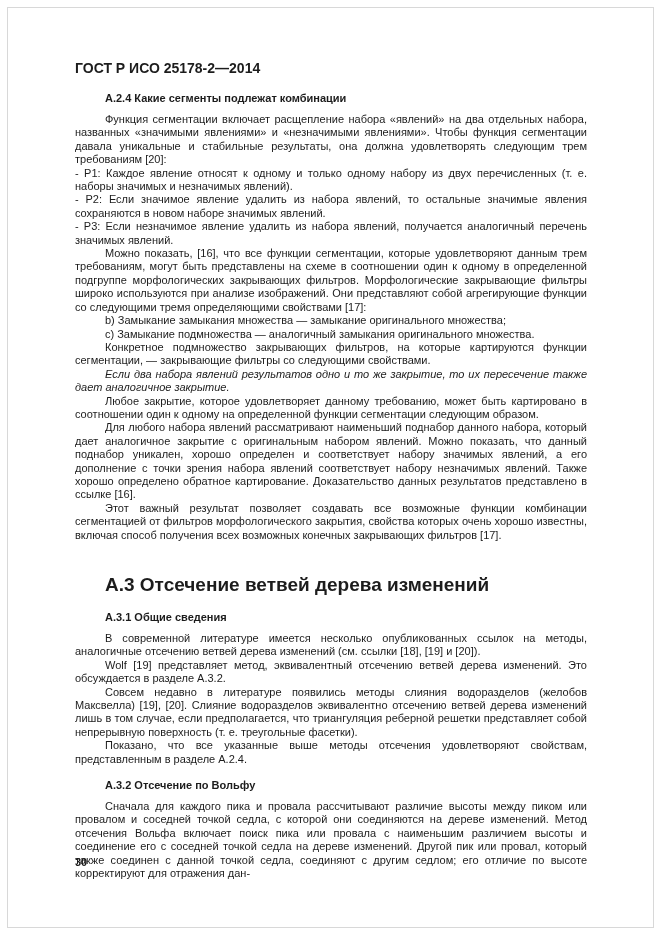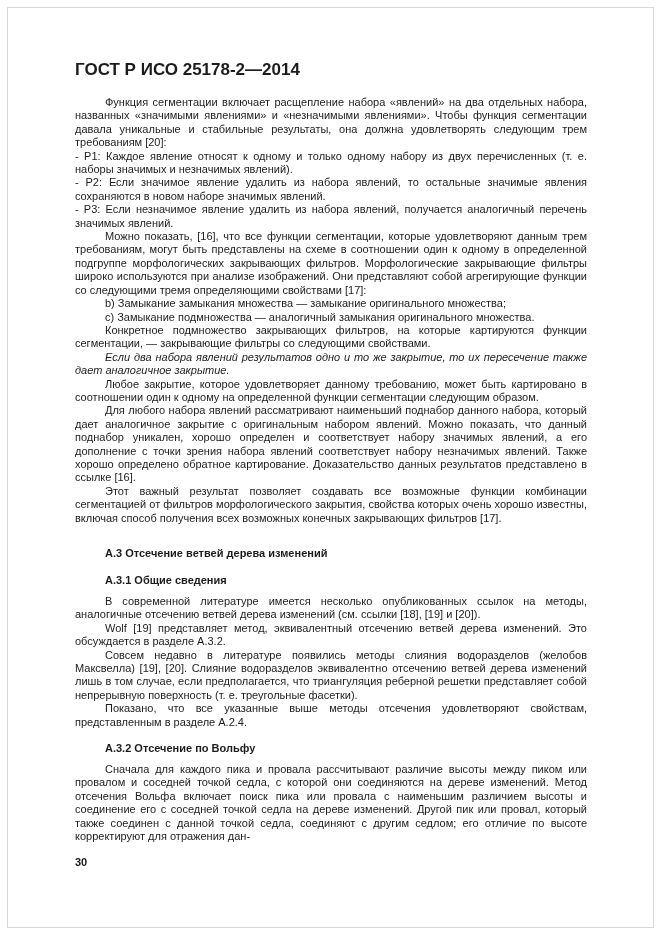--- a/index.html
+++ b/index.html
@@ -22,34 +22,34 @@
     border: 1px solid #d8d8d8;
     pointer-events: none;
   }
   .content {
     position: absolute;
     left: 75px;
     top: 60px;
     width: 512px;
   }
   .doc-header {
-    font-size: 17px;
+    font-size: 14px;
     font-weight: bold;
     margin: 0 0 16px 0;
   }
   .h-sub {
     font-size: 11px;
     font-weight: bold;
     margin: 13px 0 9px 0;
     padding-left: 30px;
   }
   .h-big {
-    font-size: 11px;
+    font-size: 19px;
     font-weight: bold;
-    margin: 22px 0 15px 0;
+    margin: 32px 0 15px 0;
     padding-left: 30px;
   }
   p {
     margin: 0;
     font-size: 11px;
     line-height: 13.4px;
     text-align: justify;
   }
   p.indent { text-indent: 30px; }
   p.flush  { text-indent: 0; }
@@ -66,20 +66,21 @@
 </head>
 <body>
 
 <div class="page">
   <div class="page-border"></div>
 
   <div class="content">
 
     <div class="doc-header">ГОСТ Р ИСО 25178-2—2014</div>
 
+    <h2 class="h-sub">А.2.4 Какие сегменты подлежат комбинации</h2>
 
     <p class="indent">Функция сегментации включает расщепление набора «явлений» на два отдельных набора, названных «значимыми явлениями» и «незначимыми явлениями». Чтобы функция сегментации давала уникальные и стабильные результаты, она должна удовлетворять следующим трем требованиям [20]:</p>
     <p class="flush">- Р1: Каждое явление относят к одному и только одному набору из двух перечисленных (т. е. наборы значимых и незначимых явлений).</p>
     <p class="flush">- Р2: Если значимое явление удалить из набора явлений, то остальные значимые явления сохраняются в новом наборе значимых явлений.</p>
     <p class="flush">- Р3: Если незначимое явление удалить из набора явлений, получается аналогичный перечень значимых явлений.</p>
     <p class="indent">Можно показать, [16], что все функции сегментации, которые удовлетворяют данным трем требованиям, могут быть представлены на схеме в соотношении один к одному в определенной подгруппе морфологических закрывающих фильтров. Морфологические закрывающие фильтры широко используются при анализе изображений. Они представляют собой агрегирующие функции со следующими тремя определяющими свойствами [17]:</p>
     <p class="item">b) Замыкание замыкания множества — замыкание оригинального множества;</p>
     <p class="item">с) Замыкание подмножества — аналогичный замыкания оригинального множества.</p>
     <p class="indent">Конкретное подмножество закрывающих фильтров, на которые картируются функции сегментации, — закрывающие фильтры со следующими свойствами.</p>
     <p class="em">Если два набора явлений результатов одно и то же закрытие, то их пересечение также дает аналогичное закрытие.</p>

